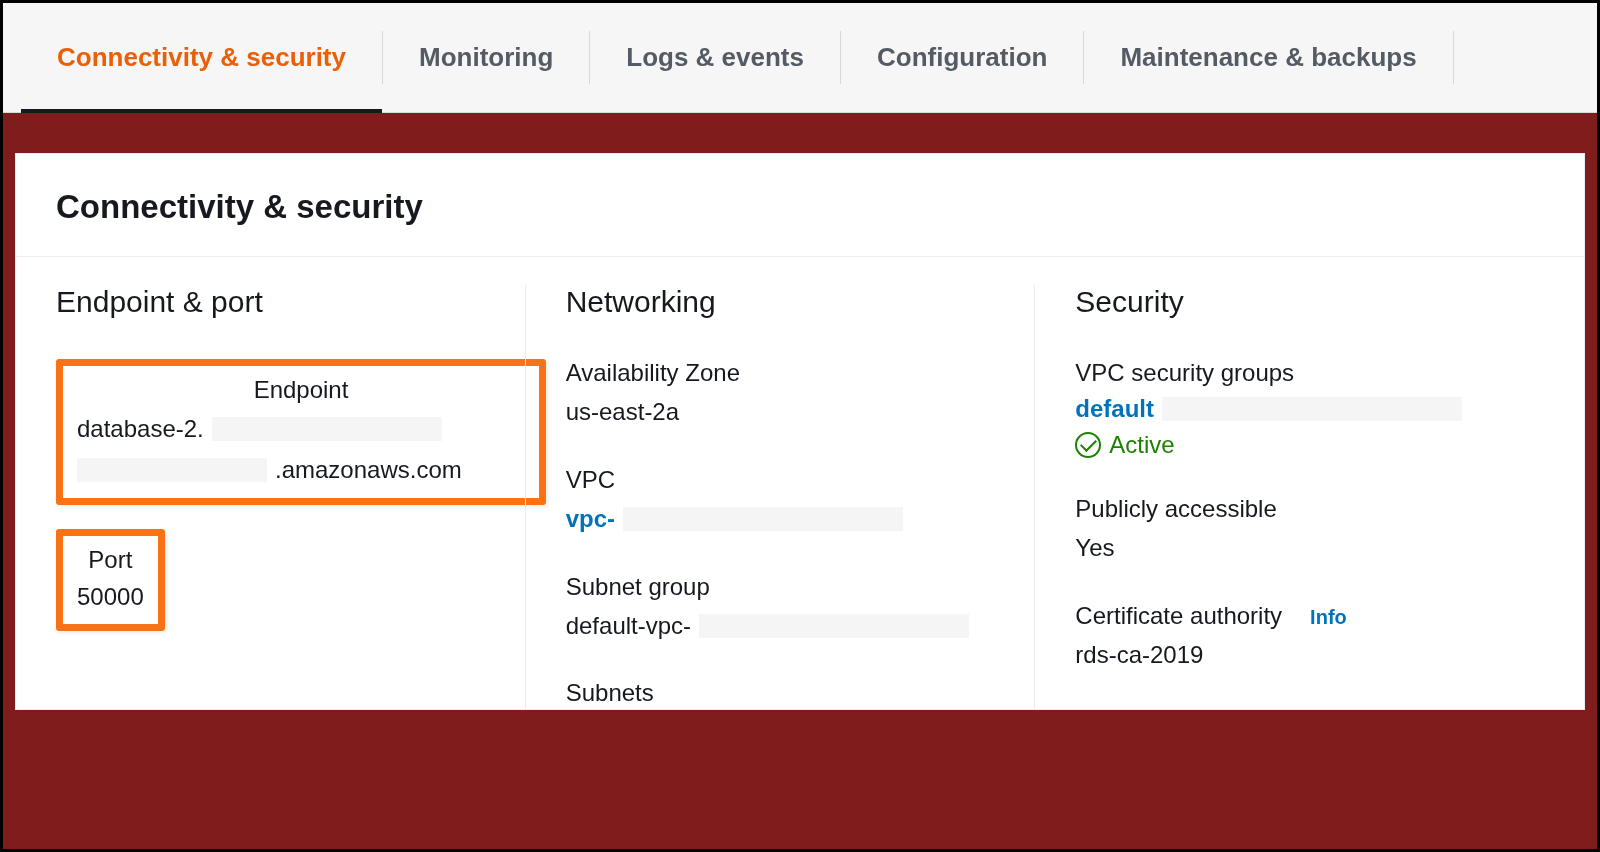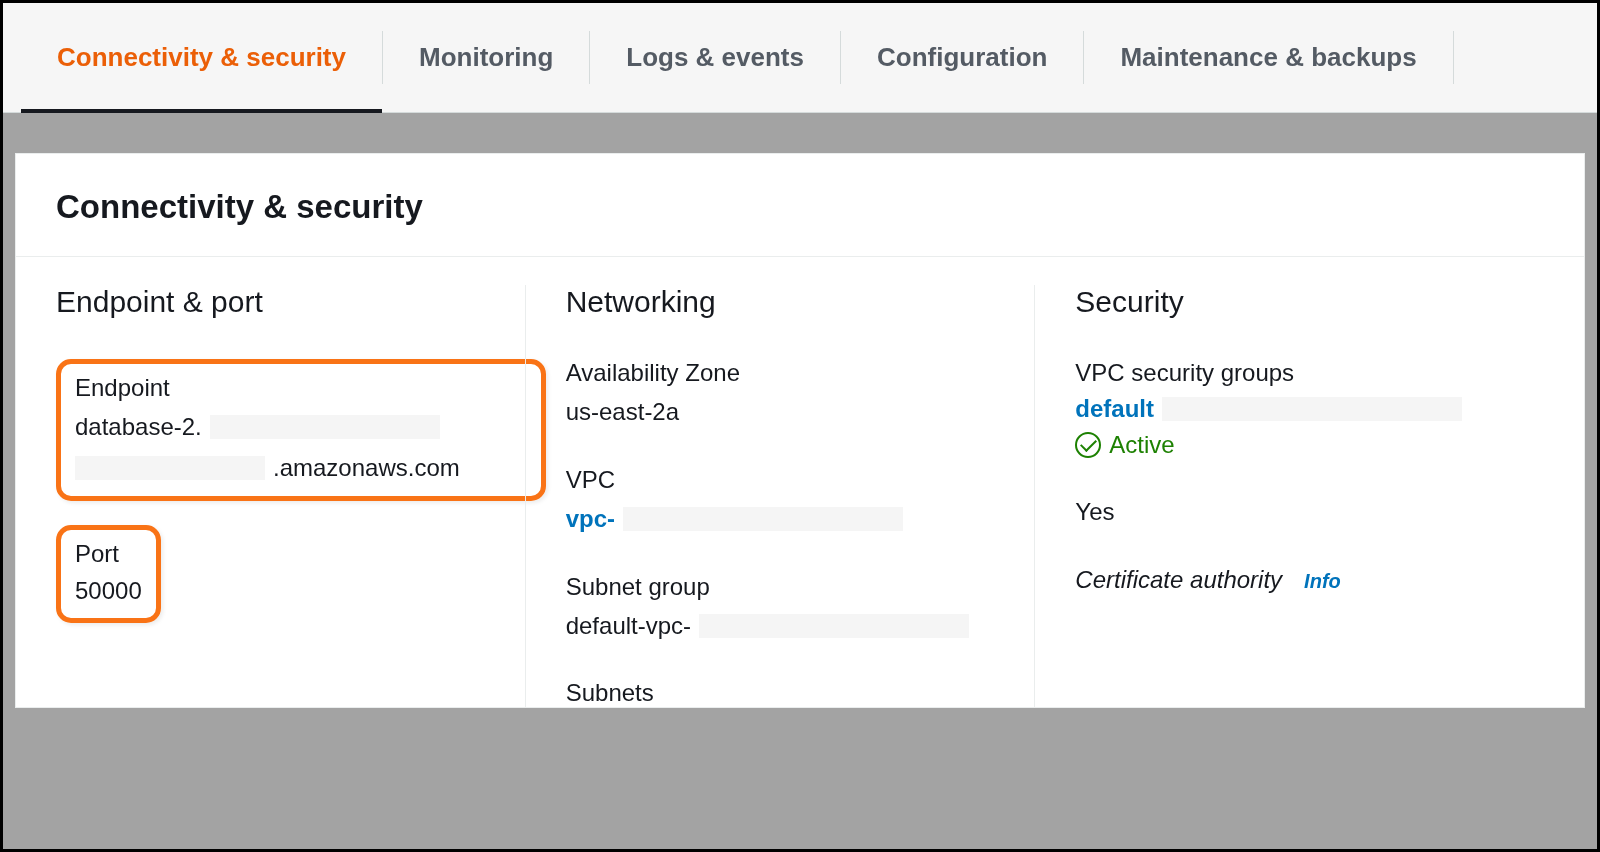--- a/index.html
+++ b/index.html
@@ -10,21 +10,21 @@
     color: #16191f;
     width: 1600px;
     height: 852px;
     overflow: hidden;
   }
   .frame {
     border: 3px solid #000;
     width: 1600px;
     height: 852px;
     position: relative;
-    background: #a3a3a3;
+    background: #7f1d1d;
   }
 
   
   .tabs {
     display: flex;
     align-items: stretch;
     padding: 0 18px;
     border-bottom: 1px solid #d5dbdb;
     background: #f6f6f6;
     height: 110px;
@@ -106,30 +106,31 @@
   }
   .link {
     color: #0073bb;
     cursor: pointer;
     font-weight: bold;
   }
   .info-link {
     color: #0073bb;
     font-weight: 700;
     font-size: 20px;
-    margin-left: 22px;
+    margin-left: 28px;
   }
 
   
   .hl {
-    border: 5px solid #f97316;
+    border: 7px solid #f97316;
     padding: 10px 14px;
-    border-radius: 15px;
+    border-radius: 3px;
     display: inline-block;
     box-shadow: 2px 2px 4px rgba(0,0,0,0.08);
+    text-align: center;
   }
   .hl-endpoint {
     width: 490px;
     margin-bottom: 24px;
   }
   .hl-port {
     margin-top: 0;
   }
 
   
@@ -174,21 +175,20 @@
     width: 7px; height: 13px;
     border-right: 2.5px solid #1d8102;
     border-bottom: 2.5px solid #1d8102;
     transform: rotate(45deg);
     margin-top: -3px;
   }
 
   .ca-label-row {
     display: flex;
     align-items: baseline;
-    font-style: italic;
   }
 </style>
 </head>
 <body>
 
 <div class="frame">
 
   <div class="tabs">
     <div class="tab active">
       <span>Connectivity &amp; security</span>
@@ -269,24 +269,26 @@
         <div class="field-label">VPC security groups</div>
         <div class="inline-row">
           <span class="link" style="font-size:24px">default</span>
           <span class="redact" style="width:300px"></span>
         </div>
         <div class="status-row">
           <span class="check-icon"></span>
           <span class="status-text">Active</span>
         </div>
 
+        <div class="field-label">Publicly accessible</div>
         <div class="field-value">Yes</div>
 
         <div class="ca-label-row">
           <span class="field-label" style="margin-bottom:8px">Certificate authority</span>
           <span class="info-link">Info</span>
         </div>
+        <div class="field-value">rds-ca-2019</div>
       </div>
 
     </div>
   </div>
 
 </div>
 
 </body></html>

